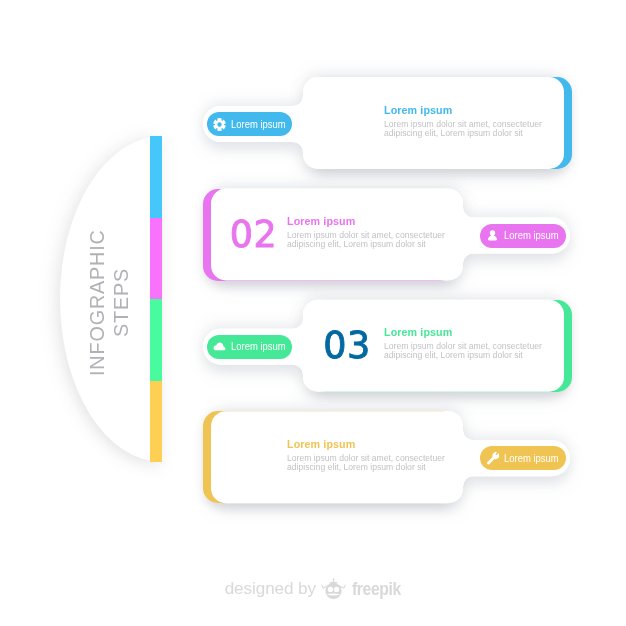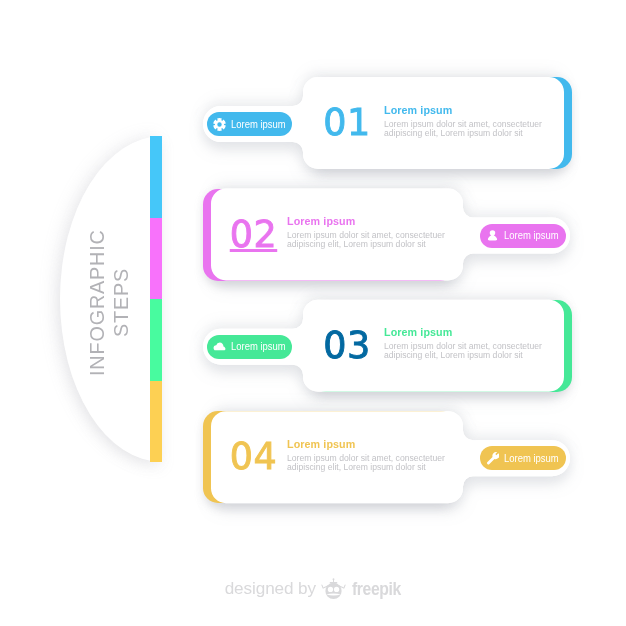--- a/index.html
+++ b/index.html
@@ -77,39 +77,38 @@
         <div class="accent" style="left: 311px; top: 77px; width: 261px; height: 92px; background: rgb(66, 185, 237);"></div>
         <svg class="shape" width="626" height="626">
           <path fill="#ffffff" d="M318 77H549A15 15 0 0 1 564 92V154A15 15 0 0 1 549 169H318A15 15 0 0 1 303 154V152A10 10 0 0 0 293 142H221A18 18 0 0 1 203 124V124A18 18 0 0 1 221 106H293A10 10 0 0 0 303 96V92A15 15 0 0 1 318 77Z"></path>
         </svg>
         <div class="pill" style="left: 207px; top: 112px; width: 85px; height: 24px; background: rgb(66, 185, 237); padding-left: 6px; box-sizing: border-box;">
           <span class="pi"><svg viewBox="0 0 24 24" width="13" height="13">
               <path fill="#fff" fill-rule="evenodd" d="M7.58 1.06A11.80 11.80 0 0 1 16.42 1.06Q15.84 2.66 15.26 4.26A8.40 8.40 0 0 1 17.08 5.31Q18.17 4.01 19.26 2.70A11.80 11.80 0 0 1 23.69 10.36Q22.01 10.65 20.33 10.95A8.40 8.40 0 0 1 20.33 13.05Q22.01 13.35 23.69 13.64A11.80 11.80 0 0 1 19.26 21.30Q18.17 19.99 17.08 18.69A8.40 8.40 0 0 1 15.26 19.74Q15.84 21.34 16.42 22.94A11.80 11.80 0 0 1 7.58 22.94Q8.16 21.34 8.74 19.74A8.40 8.40 0 0 1 6.92 18.69Q5.83 19.99 4.74 21.30A11.80 11.80 0 0 1 0.31 13.64Q1.99 13.35 3.67 13.05A8.40 8.40 0 0 1 3.67 10.95Q1.99 10.65 0.31 10.36A11.80 11.80 0 0 1 4.74 2.70Q5.83 4.01 6.92 5.31A8.40 8.40 0 0 1 8.74 4.26Q8.16 2.66 7.58 1.06Z M12 7.9a4.1 4.1 0 100 8.2 4.1 4.1 0 000-8.2z"></path>
             </svg></span>
           <span class="pl">Lorem ipsum</span>
         </div>
-        <div class="num" style="left: 347px; top: 105px; color: rgb(66, 185, 237);">01</div>
         <div class="hd" style="left: 384px; top: 102.5px; color: rgb(66, 185, 237);">Lorem ipsum</div>
         <div class="bd" style="left: 384px; top: 119.5px;">Lorem ipsum dolor sit amet, consectetuer adipiscing elit, Lorem ipsum dolor sit</div>
       </div>
       <div class="row">
         <svg class="shape" width="626" height="626">
           <path fill="#ffffff" filter="url(#panelshadow)" d="M448 188.5H226A15 15 0 0 0 211 203.5V265.5A15 15 0 0 0 226 280.5H448A15 15 0 0 0 463 265.5V263.5A10 10 0 0 1 473 253.5H552A18 18 0 0 0 570 235.5V235.5A18 18 0 0 0 552 217.5H473A10 10 0 0 1 463 207.5V203.5A15 15 0 0 0 448 188.5Z"></path>
         </svg>
         <div class="accent" style="left: 203px; top: 188.5px; width: 252px; height: 92px; background: rgb(233, 116, 239);"></div>
         <svg class="shape" width="626" height="626">
           <path fill="#ffffff" d="M448 188.5H226A15 15 0 0 0 211 203.5V265.5A15 15 0 0 0 226 280.5H448A15 15 0 0 0 463 265.5V263.5A10 10 0 0 1 473 253.5H552A18 18 0 0 0 570 235.5V235.5A18 18 0 0 0 552 217.5H473A10 10 0 0 1 463 207.5V203.5A15 15 0 0 0 448 188.5Z"></path>
         </svg>
         <div class="pill" style="left: 480px; top: 223.5px; width: 86px; height: 24px; background: rgb(233, 116, 239); padding-left: 6px; box-sizing: border-box;">
           <span class="pi"><svg viewBox="0 0 24 24" width="13" height="13">
               <path fill="#fff" d="M12 2.1a5.1 5.1 0 00-5.1 5.1c0 2 1.15 3.73 2.83 4.58-3.2.9-5.55 3.58-6.22 6.9-.2 1 .2 1.9 1.12 2.3.44.2 1 .3 1.62.3h11.5c.62 0 1.18-.1 1.62-.3.92-.4 1.32-1.3 1.12-2.3-.67-3.32-3.02-6-6.22-6.9a5.12 5.12 0 002.83-4.58A5.1 5.1 0 0012 2.1z"></path>
             </svg></span>
           <span class="pl">Lorem ipsum</span>
         </div>
-        <div class="num" style="left: 253.5px; top: 216.5px; color: rgb(233, 116, 239); text-decoration: underline;">02</div>
+        <div class="num" style="left: 253.5px; top: 216.5px; color: rgb(233, 116, 239);">02</div>
         <div class="hd" style="left: 287px; top: 214px; color: rgb(233, 116, 239);">Lorem ipsum</div>
         <div class="bd" style="left: 287px; top: 231px;">Lorem ipsum dolor sit amet, consectetuer adipiscing elit, Lorem ipsum dolor sit</div>
       </div>
       <div class="row">
         <svg class="shape" width="626" height="626">
           <path fill="#ffffff" filter="url(#panelshadow)" d="M318 299.7H549A15 15 0 0 1 564 314.7V376.7A15 15 0 0 1 549 391.7H318A15 15 0 0 1 303 376.7V374.7A10 10 0 0 0 293 364.7H221A18 18 0 0 1 203 346.7V346.7A18 18 0 0 1 221 328.7H293A10 10 0 0 0 303 318.7V314.7A15 15 0 0 1 318 299.7Z"></path>
         </svg>
         <div class="accent" style="left: 311px; top: 299.7px; width: 261px; height: 92px; background: rgb(69, 232, 151);"></div>
         <svg class="shape" width="626" height="626">
           <path fill="#ffffff" d="M318 299.7H549A15 15 0 0 1 564 314.7V376.7A15 15 0 0 1 549 391.7H318A15 15 0 0 1 303 376.7V374.7A10 10 0 0 0 293 364.7H221A18 18 0 0 1 203 346.7V346.7A18 18 0 0 1 221 328.7H293A10 10 0 0 0 303 318.7V314.7A15 15 0 0 1 318 299.7Z"></path>
@@ -131,21 +130,20 @@
         <div class="accent" style="left: 203px; top: 411.2px; width: 252px; height: 92px; background: rgb(240, 196, 82);"></div>
         <svg class="shape" width="626" height="626">
           <path fill="#ffffff" d="M448 411.2H226A15 15 0 0 0 211 426.2V488.2A15 15 0 0 0 226 503.2H448A15 15 0 0 0 463 488.2V486.2A10 10 0 0 1 473 476.2H552A18 18 0 0 0 570 458.2V458.2A18 18 0 0 0 552 440.2H473A10 10 0 0 1 463 430.2V426.2A15 15 0 0 0 448 411.2Z"></path>
         </svg>
         <div class="pill" style="left: 480px; top: 446.2px; width: 86px; height: 24px; background: rgb(240, 196, 82); padding-left: 6px; box-sizing: border-box;">
           <span class="pi"><svg viewBox="0 0 24 24" width="13" height="13">
               <path fill="#fff" d="M22.6 2.35l-3.45 3.45-1.95-1.95 3.45-3.45a7.1 7.1 0 00-8.6 8.95l-9.3 9.3a2.55 2.55 0 103.6 3.6l9.3-9.3a7.1 7.1 0 008.95-8.6z"></path>
             </svg></span>
           <span class="pl">Lorem ipsum</span>
         </div>
-        <div class="num" style="left: 253.5px; top: 439.2px; color: rgb(240, 196, 82);">04</div>
         <div class="hd" style="left: 287px; top: 436.7px; color: rgb(240, 196, 82);">Lorem ipsum</div>
         <div class="bd" style="left: 287px; top: 453.7px;">Lorem ipsum dolor sit amet, consectetuer adipiscing elit, Lorem ipsum dolor sit</div>
       </div>
     </div>
 
   <div class="footer">
     <span class="db">designed by</span>
     <span class="logo">
       <svg viewBox="0 0 52 46" width="25" height="22">
         <g fill="#d9d9db">

